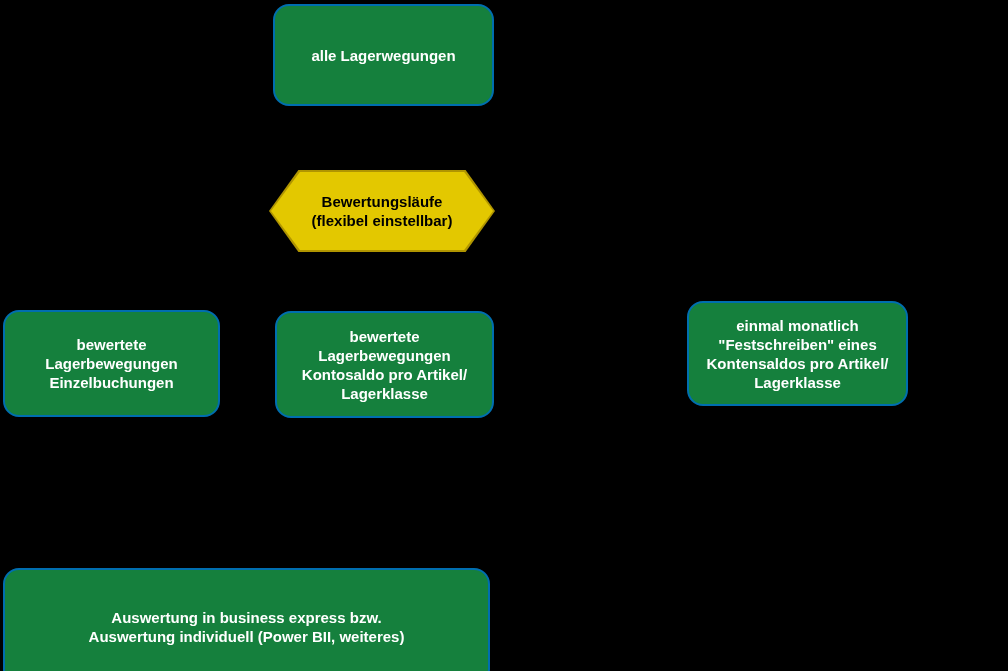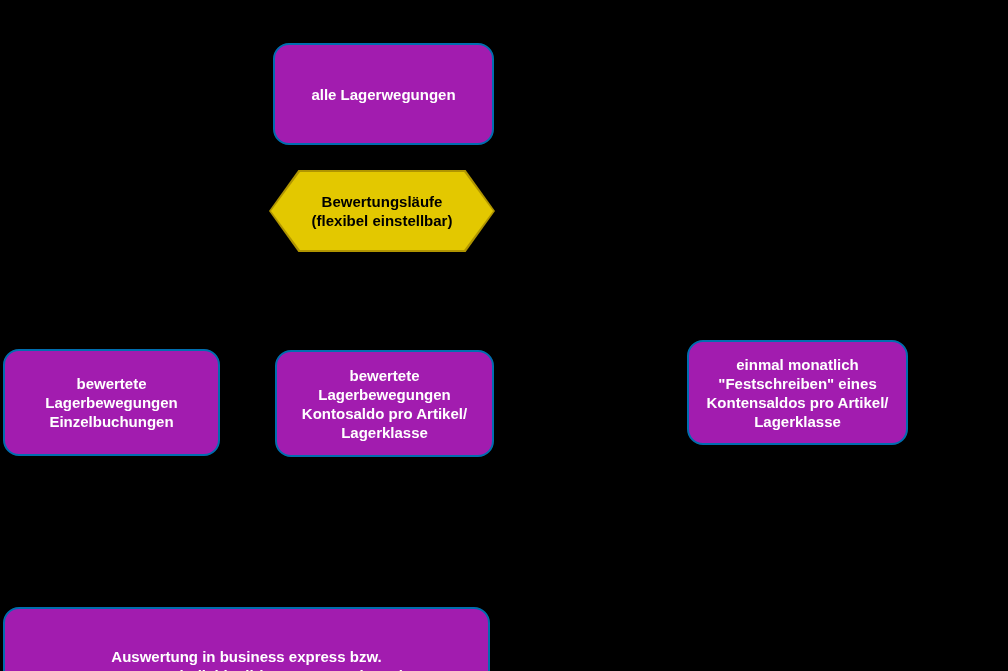--- a/index.html
+++ b/index.html
@@ -28,25 +28,24 @@
     align-items: center;
     justify-content: center;
     text-align: center;
     font-weight: bold;
     font-size: 15px;
     line-height: 19px;
     white-space: pre-line;
     box-sizing: border-box;
   }
   .rect-blue {
-    background: #a21caf;
+    background: #15803d;
     border: 2px solid #006EAF;
     border-radius: 16px;
     color: #FFFFFF;
-    margin-top: 39px;
   }
   .hex-outer {
     position: absolute;
     clip-path: polygon(0% 50%, 13% 0%, 87% 0%, 100% 50%, 87% 100%, 13% 100%);
     background: #B09500;
   }
   .hex-inner {
     position: absolute;
     left: 2px;
     top: 2px;

